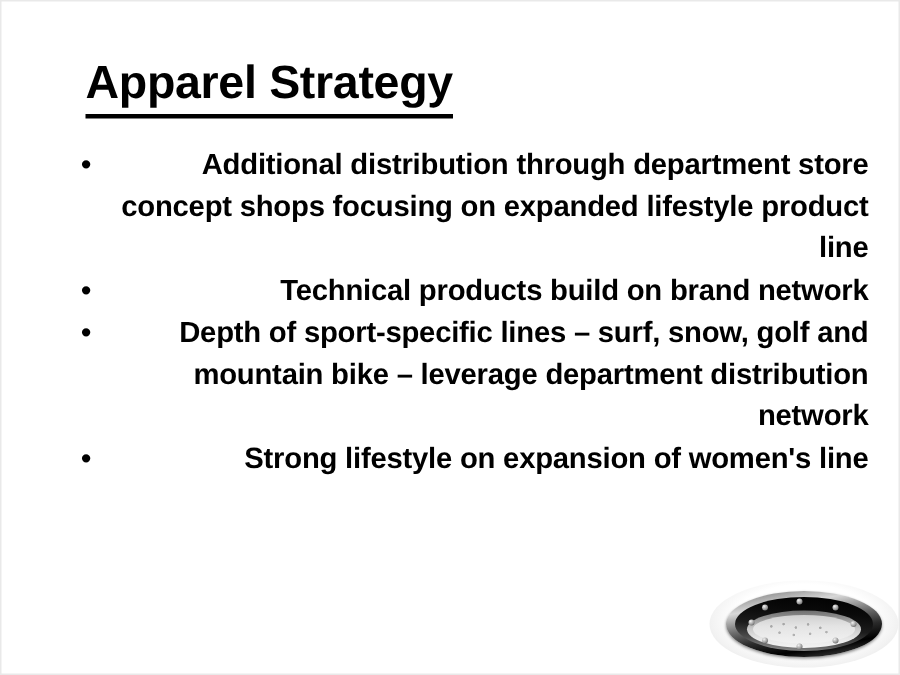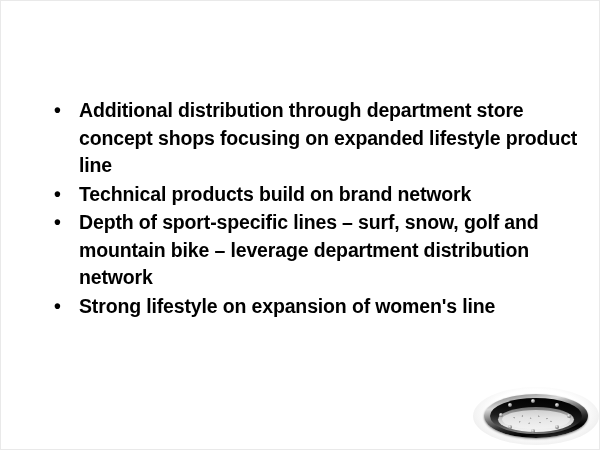--- a/index.html
+++ b/index.html
@@ -63,20 +63,21 @@
     top: 0;
     width: 14px;
     font-size: 19.5px;
     line-height: 27.5px;
     font-weight: bold;
     text-align: left;
     color: #000000;
   }
   .bullet-text {
     display: block;
+    text-align: right;
   }
 
   
   .emblem {
     position: absolute;
     left: 472px;
     top: 386px;
     width: 126px;
     height: 58px;
   }
@@ -160,20 +161,23 @@
   .bolt-5 { left: 83px; top: 20px; }
   .bolt-6 { left: 71px; top: 31px; }
   .bolt-7 { left: 47px; top: 35px; }
   .bolt-8 { left: 24px; top: 31px; }
 </style>
 </head>
 <body>
 
 <div class="slide">
 
+  <div class="slide-title">
+    <span class="title-underline">Apparel Strategy</span>
+  </div>
 
   <ul class="body-list">
 
     <li class="bullet-item">
       <span class="bullet-marker">•</span>
       <span class="bullet-text">Additional distribution through department store concept shops focusing on expanded lifestyle product line</span>
     </li>
 
     <li class="bullet-item">
       <span class="bullet-marker">•</span>

